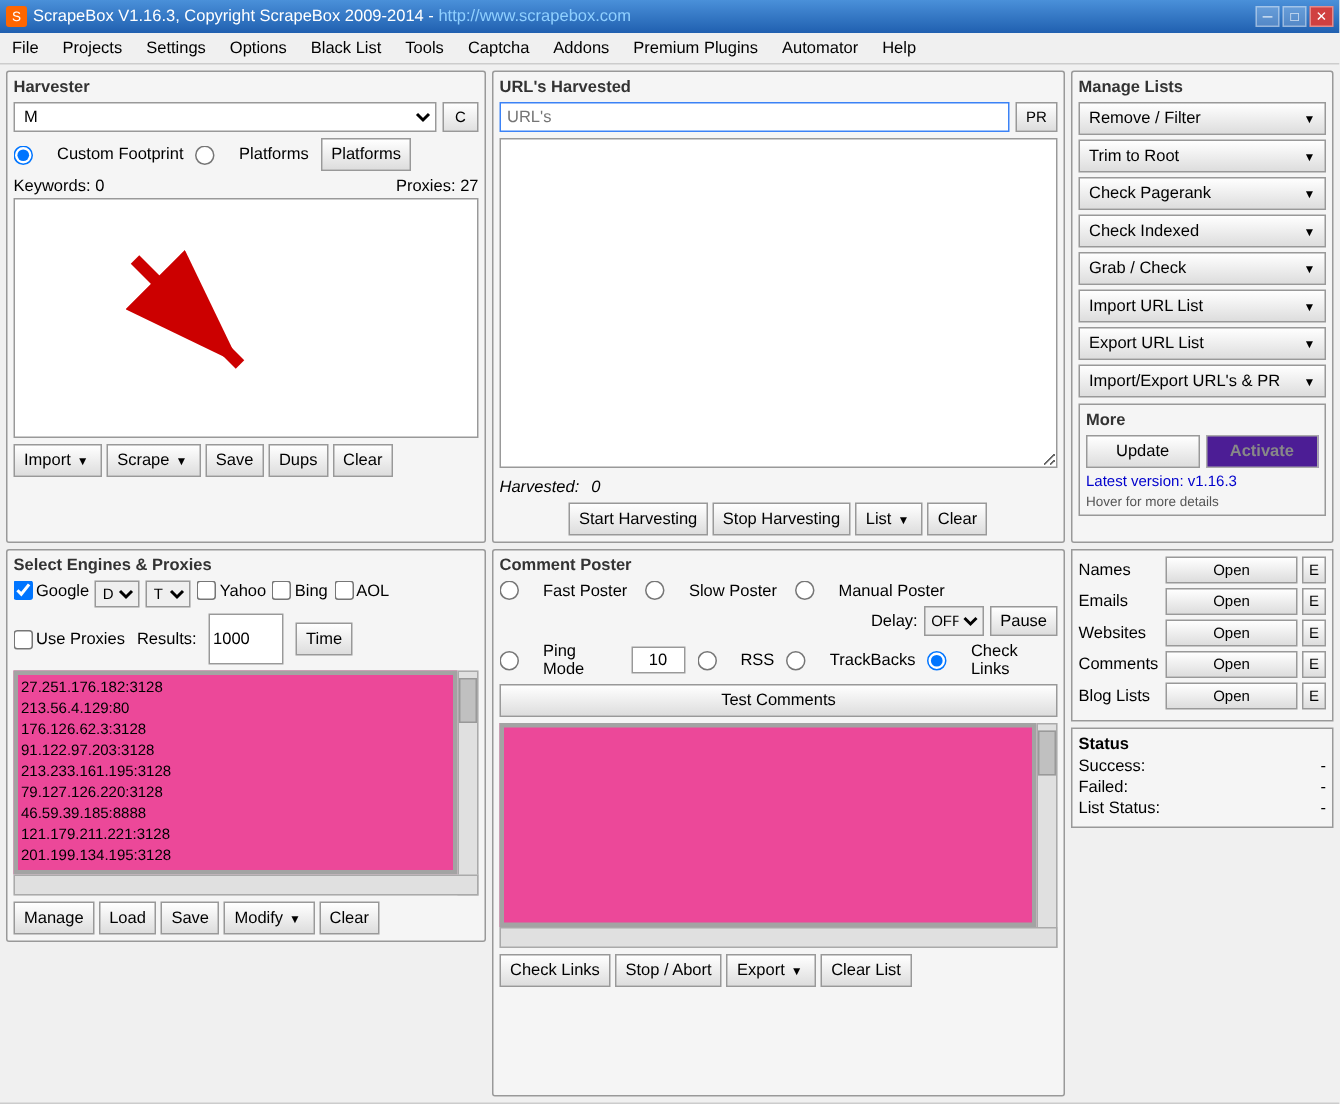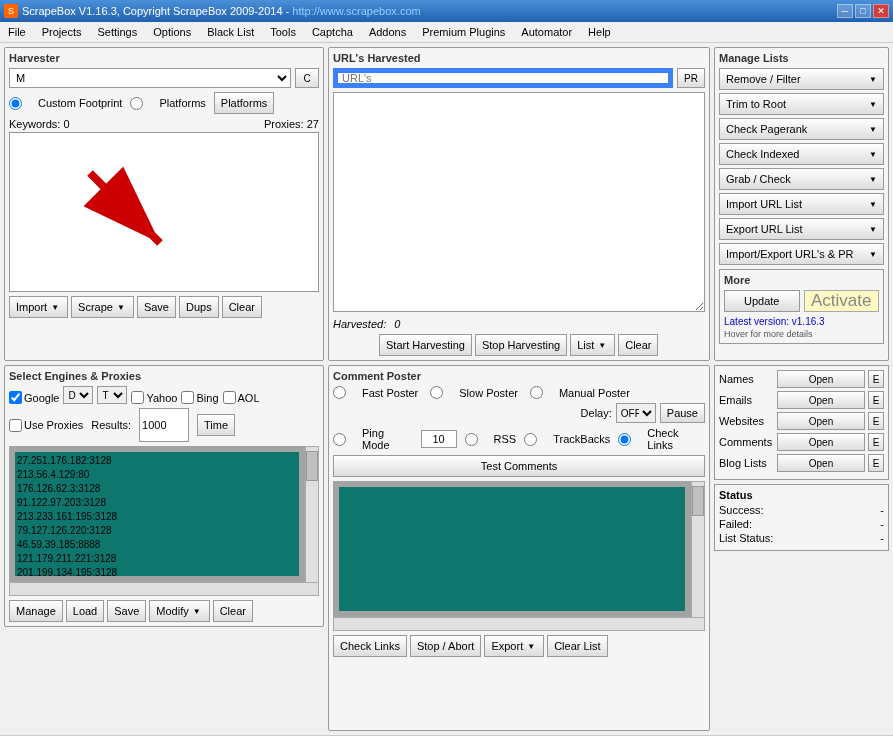--- a/index.html
+++ b/index.html
@@ -173,21 +173,21 @@
     }
     .urls-top {
       display: flex;
       align-items: center;
       gap: 4px;
       margin-bottom: 4px;
     }
     .urls-input {
       flex: 1;
       height: 20px;
-      border: 5px solid #3b82f6;
+      border: 1px solid #3b82f6;
       background: white;
       padding: 1px 4px;
       font-size: 11px;
     }
     .pr-btn {
       width: 28px; height: 20px;
       border: 1px solid #999;
       background: linear-gradient(to bottom, #fff, #ddd);
       font-size: 10px;
       cursor: pointer;
@@ -232,21 +232,21 @@
     .manage-btn-arrow { font-size: 8px; }
     
     .bottom-left {
       display: flex;
       flex-direction: column;
       gap: 4px;
       width: 320px;
     }
     .engines-top {
       display: flex;
-      align-items: flex-end;
+      align-items: flex-start;
       gap: 4px;
       margin-bottom: 4px;
       flex-wrap: wrap;
     }
     .checkbox-label {
       display: flex;
       align-items: center;
       gap: 2px;
     }
     .small-dropdown {
@@ -317,23 +317,24 @@
       height: 22px;
       border: 1px solid #999;
       background: linear-gradient(to bottom, #fff, #ddd);
       cursor: pointer;
       font-size: 11px;
     }
     .activate-btn {
       flex: 1;
       height: 22px;
       border: 1px solid #aaa;
-      background: #fef9c3;
+      background: #4c1d95;
       color: #888;
-      font-size: 17px;
+      font-size: 11px;
+      font-weight: bold;
     }
     .version-text {
       color: #0000cc;
       font-size: 10px;
       margin-bottom: 2px;
     }
     .hover-text {
       font-size: 9px;
       color: #555;
     }
@@ -434,22 +435,22 @@
       left: 0; right: 0; bottom: 0;
     }
     .list-scrollarea {
       position: relative;
       height: 150px;
       margin-bottom: 4px;
     }
     .list-inner {
       position: absolute;
       top: 0; left: 0; right: 14px; bottom: 14px;
-      background: #0f766e;
-      border: 6px solid #a3a3a3;
+      background: #ec4899;
+      border: 3px solid #a3a3a3;
       overflow: hidden;
       font-size: 10px;
       padding: 2px;
     }
   </style>
 </head>
 <body>
 
 <div class="title-bar">
   <div class="title-bar-left">

